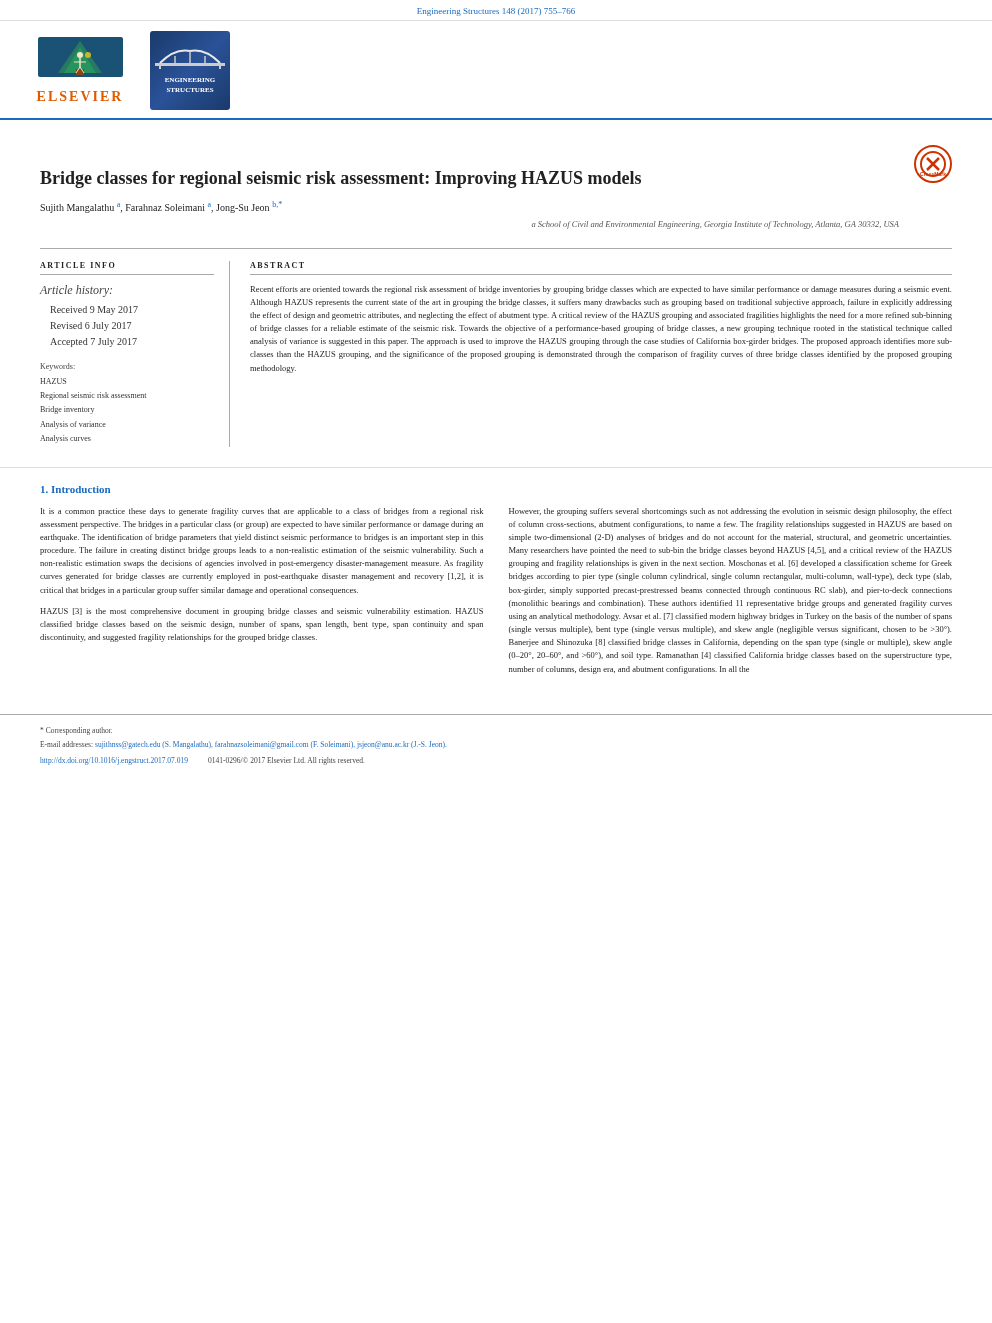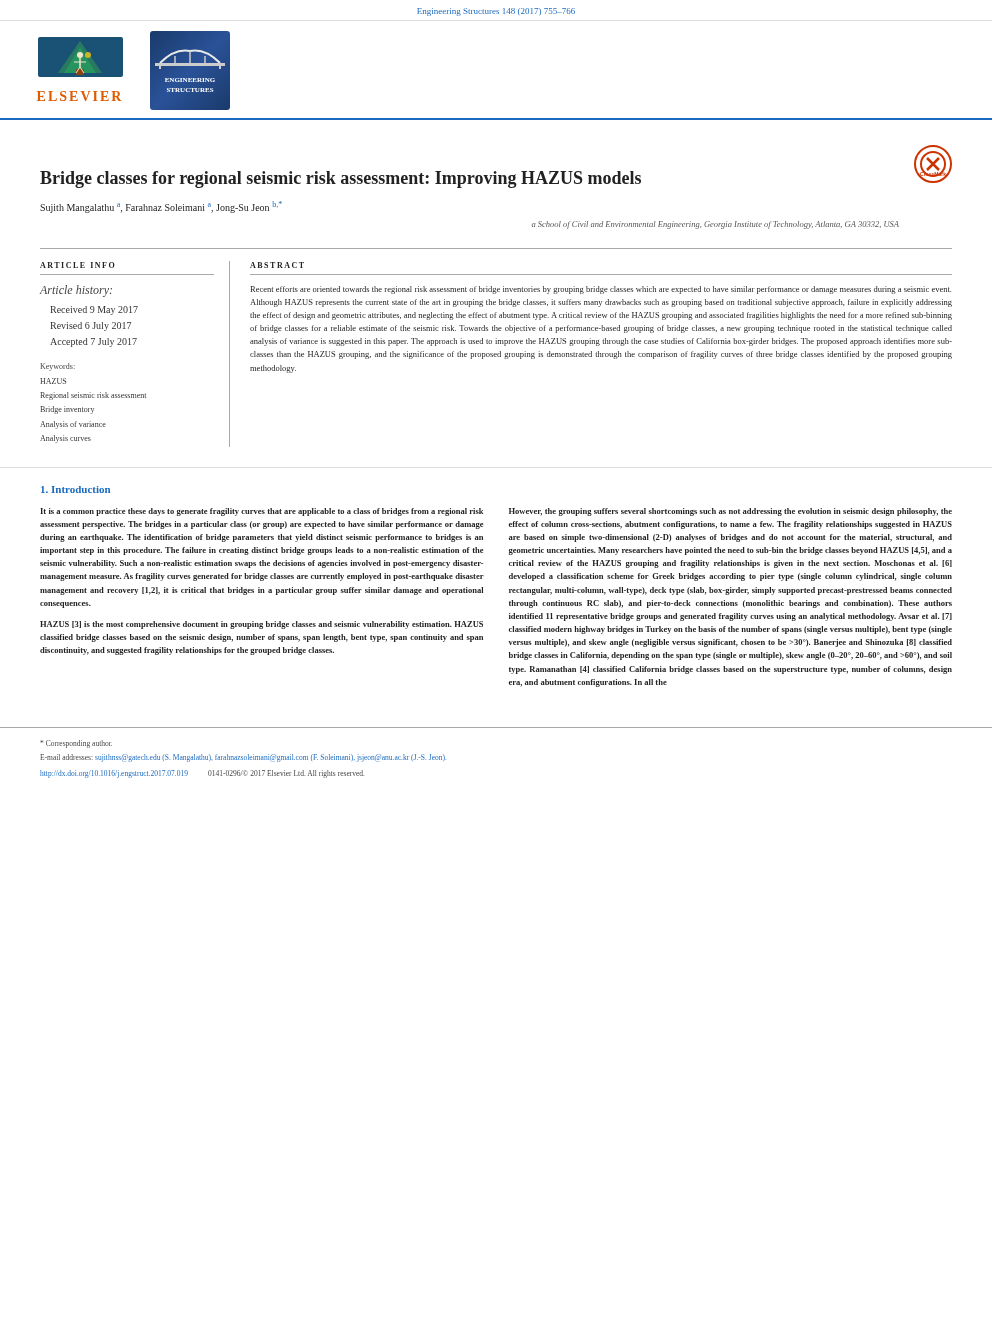--- a/index.html
+++ b/index.html
@@ -238,21 +238,20 @@
     }
     .section-title {
       font-size: 11px;
       font-weight: bold;
       color: #1a6abf;
       margin-bottom: 10px;
     }
     .body-two-col {
       display: flex;
       gap: 25px;
-      font-weight: bold;
     }
     .body-col {
       flex: 1;
     }
     .body-text {
       font-size: 8.5px;
       line-height: 1.55;
       color: #222;
       text-align: justify;
       margin-bottom: 8px;

